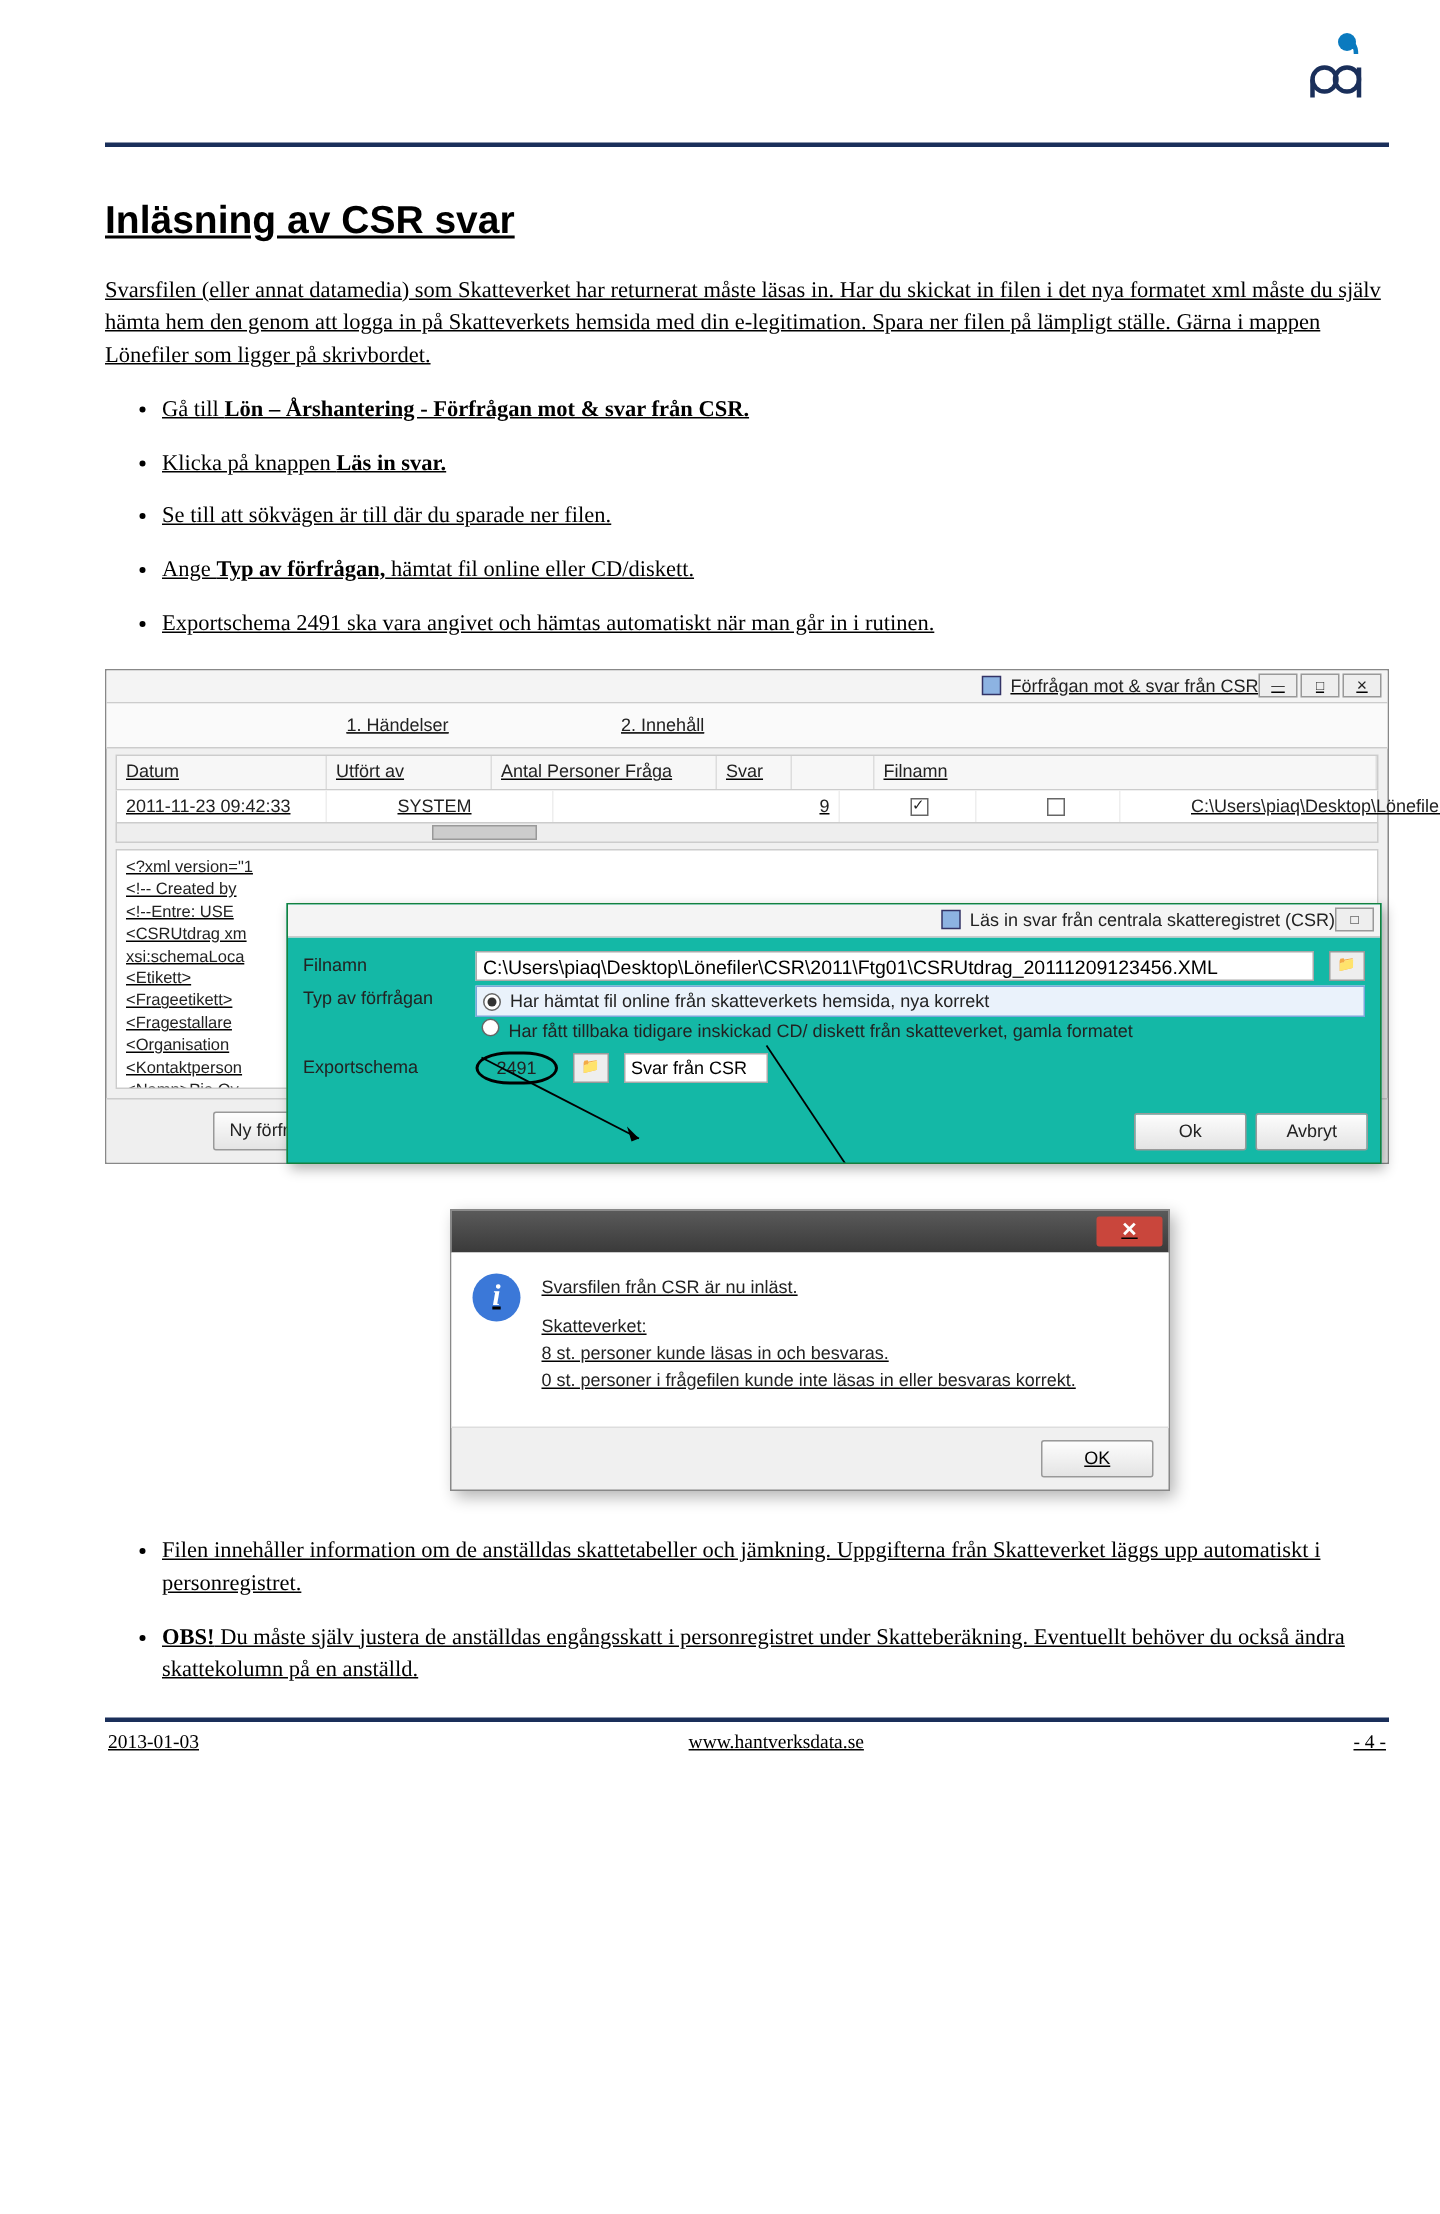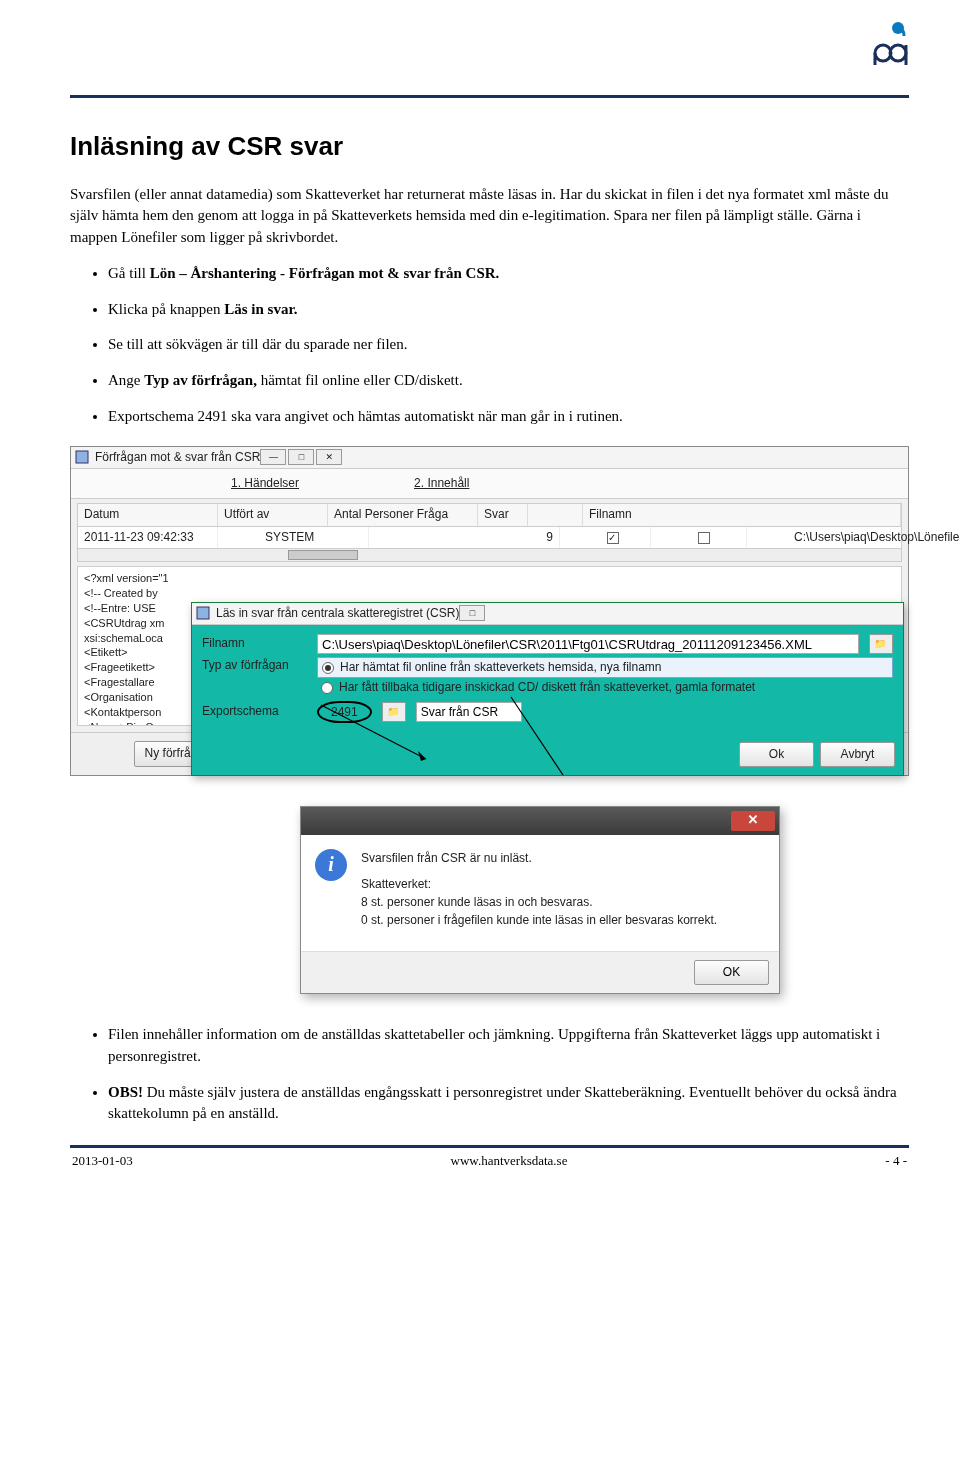--- a/index.html
+++ b/index.html
@@ -7,32 +7,32 @@
     font-family: Georgia, 'Times New Roman', serif;
     background: #fff;
     width: 960px;
     margin: 0 auto;
     color: #000;
     font-size: 15px;
     line-height: 1.45;
     position: relative;
     min-height: 1476px;
   }
-  .page { padding: 40px 51px 20px 70px; }
+  .page { padding: 40px 34px 20px 70px; text-decoration: underline; }
   .logo { position: absolute; top: 20px; right: 50px; }
   .hr { border: none; border-top: 3px solid #1a2f5a; margin: 55px 0 30px 0; }
   h1 { font-family: Arial, sans-serif; font-weight: bold; font-size: 26px; margin-bottom: 18px; }
   p { margin-bottom: 14px; }
   ul.doc { list-style: disc; padding-left: 38px; margin: 12px 0 18px 0; }
   ul.doc li { margin-bottom: 14px; }
   b { font-weight: bold; }
 
   
   .win-outer { border: 1px solid #888; background: #f0f0f0; font-family: 'Segoe UI', Tahoma, sans-serif; font-size: 12px; color: #222; margin: 8px 0 8px 0; position: relative; }
-  .titlebar { display:flex; align-items:center; justify-content:flex-start; padding:2px 4px; background: #f4f4f4; border-bottom:1px solid #ccc;}
+  .titlebar { display:flex; align-items:center; justify-content:flex-end; padding:2px 4px; background: #f4f4f4; border-bottom:1px solid #ccc;}
   .titlebar-left { display:flex; align-items:center; gap:6px;}
   .title-icon { width:14px; height:14px; display:inline-block; }
   .win-ctrls { display:flex; gap:2px; }
   .win-btn { width:26px; height:16px; border:1px solid #999; background:#eee; font-size:9px; display:flex; align-items:center; justify-content:center; }
 
   .tabs { display:flex; gap:115px; padding:6px 40px 6px 160px; border-bottom:1px solid #ccc; background:#fafafa; }
   .tabs span { text-decoration: underline; }
 
   .grid-head { display:grid; grid-template-columns: 140px 110px 150px 50px 55px 1fr; background:#f7f7f7; border:1px solid #ccc; }
   .grid-head div { padding:2px 6px; border-right:1px solid #ddd; }
@@ -71,21 +71,21 @@
   .close-btn { width:44px; height:20px; background:#c9463c; color:#fff; display:flex; align-items:center; justify-content:center; border-radius:2px; font-weight:bold; font-size:13px;}
   .msg-body { display:flex; padding:14px; gap:14px; background:#fff; border-bottom:1px solid #ddd;}
   .info-icon { width:32px; height:32px; border-radius:50%; background:#3b78d8; color:#fff; font-family:Georgia,serif; font-style:italic; font-weight:bold; font-size:20px; display:flex; align-items:center; justify-content:center; flex-shrink:0;}
   .msg-text { font-size:12px; line-height:1.5; color:#222;}
   .msg-foot { display:flex; justify-content:flex-end; padding:8px 10px; }
 
   
   .footer-hr { border:none; border-top:3px solid #1a2f5a; margin:20px 0 4px 0; }
   .footer { display:flex; justify-content:space-between; font-size:13px; padding: 0 2px 20px 2px; text-align: right; }
 
-  .small-svar { width:106px; border:1px solid #aaa; padding:2px 4px; background:#fff; height:20px; font-size:12px;}
+  .small-svar { width:96px; border:1px solid #aaa; padding:2px 4px; background:#fff; height:20px; font-size:12px;}
 </style>
 </head>
 <body>
 
 <div class="logo">
   <svg width="40" height="50" viewBox="0 0 40 50">
     <circle cx="28" cy="8" r="6" fill="#0a7abf"></circle>
     <path d="M28 8 q6 0 6 8" stroke="#0a7abf" stroke-width="3" fill="none"></path>
     <circle cx="13" cy="33" r="8" fill="none" stroke="#1a2f5a" stroke-width="3"></circle>
     <path d="M5 33 v12" stroke="#1a2f5a" stroke-width="3"></path>
@@ -196,23 +196,23 @@
         <div class="fld">
           <label>Filnamn</label>
           <input class="txt" value="C:\Users\piaq\Desktop\Lönefiler\CSR\2011\Ftg01\CSRUtdrag_20111209123456.XML" style="">
           <div class="browse">📁</div>
         </div>
         <div class="fld" style="align-items:flex-start;">
           <label>Typ av förfrågan</label>
           <div style="flex:1;">
             <div style="display:flex; align-items:center; gap:6px; border:1px solid #7aa7d9; padding:1px 4px; background:#eaf2fb;">
               <span class="radio on"></span>
-              <span>Har hämtat fil online från skatteverkets hemsida, nya filnamn</span>
+              <span>Har hämtat fil online från skatteverkets hemsida, nya korrekt</span>
             </div>
-            <div style="display:flex; align-items:center; gap:6px; padding:1px 4px;">
+            <div style="display:flex; align-items:flex-start; gap:6px; padding:1px 4px;">
               <span class="radio"></span>
               <span>Har fått tillbaka tidigare inskickad CD/ diskett från skatteverket, gamla formatet</span>
             </div>
           </div>
         </div>
         <div class="fld">
           <label>Exportschema</label>
           <span class="circled">2491</span>
           <div class="browse">📁</div>
           <input class="small-svar" value="Svar från CSR" style="">

